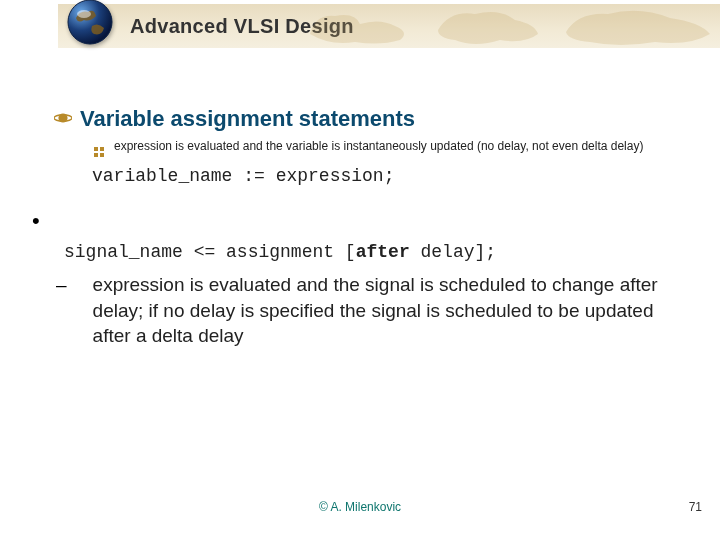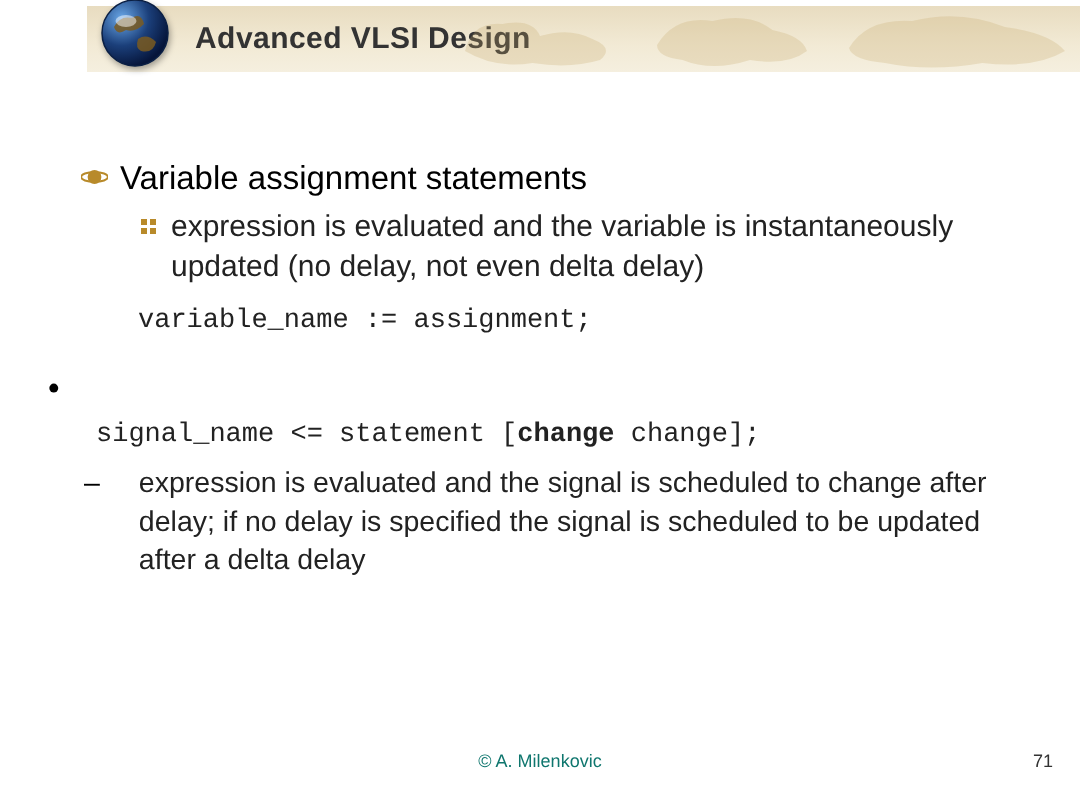--- a/index.html
+++ b/index.html
@@ -25,25 +25,25 @@
 
   .slide-title {
     position: absolute; top: 62px; left: 14px;
     font-size: 28px; font-weight: bold; color: #1a1a1a;
   }
 
   .content { position: absolute; top: 106px; left: 14px; right: 14px; }
 
   .lvl1 { display: flex; align-items: flex-start; margin-bottom: 6px; }
   .lvl1 .bullet { width: 18px; flex: 0 0 18px; margin-left: 40px; margin-right: 8px; margin-top: 5px; }
-  .lvl1 .txt { font-size: 22px; color: #000000; }
+  .lvl1 .txt { font-size: 22px; color: #0c4a6e; font-weight: bold; }
 
   .lvl2 { display: flex; align-items: flex-start; margin-top: 6px; margin-bottom: 10px; }
   .lvl2 .bullet { width: 10px; height: 10px; flex: 0 0 10px; margin-left: 80px; margin-right: 10px; margin-top: 5px; }
-  .lvl2 .txt { font-size: 20px; color: #222; line-height: 1.35; padding-right: 40px; }
+  .lvl2 .txt { font-size: 12px; color: #222; line-height: 1.35; padding-right: 40px; }
 
   .codeline {
     margin-left: 78px; margin-top: 12px; margin-bottom: 22px;
     font-family: "Courier New", Courier, monospace; font-size: 18px; color: #222;
   }
 
   .plain-bullet-1 { display: flex; align-items: flex-start; margin-top: 8px; margin-bottom: 6px; }
   .plain-bullet-1 .dot { margin-left: 18px; margin-right: 14px; font-size: 22px; line-height: 1; margin-top: 2px; }
   .plain-bullet-1 .txt { font-size: 22px; color: #222; }
 
@@ -126,29 +126,29 @@
           <rect x="0" y="0" width="4" height="4" fill="#b88a2a"></rect>
           <rect x="6" y="0" width="4" height="4" fill="#b88a2a"></rect>
           <rect x="0" y="6" width="4" height="4" fill="#b88a2a"></rect>
           <rect x="6" y="6" width="4" height="4" fill="#b88a2a"></rect>
         </svg>
       </span>
       <span class="txt">expression is evaluated and the variable is instantaneously updated (no delay, not even delta delay)</span>
     </div>
 
     <div class="codeline">
-      <span>variable_name</span><span> := </span><span>assignment;</span>
+      <span>variable_name</span><span> := </span><span>expression;</span>
     </div>
 
     <div class="plain-bullet-1">
       <span class="dot">•</span>
     </div>
 
     <div class="codeline2">
-      <span>signal_name</span><span> &lt;= </span><span>statement [</span><span class="kw">change</span><span> change];</span>
+      <span>signal_name</span><span> &lt;= </span><span>assignment [</span><span class="kw">after</span><span> delay];</span>
     </div>
 
     <div class="sub-dash">
       <span class="dash">–</span>
       <span class="txt">expression is evaluated and the signal is scheduled to change after delay; if no delay is specified the signal is scheduled to be updated after a delta delay</span>
     </div>
 
   </div>
 
   <div class="footer-center">© A. Milenkovic</div>

